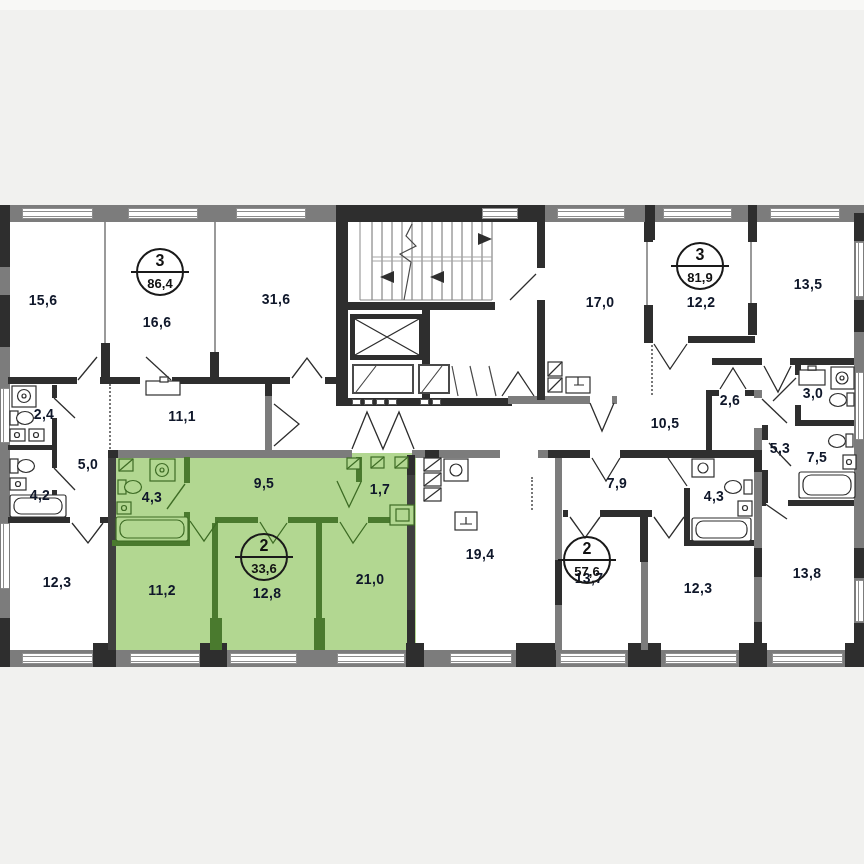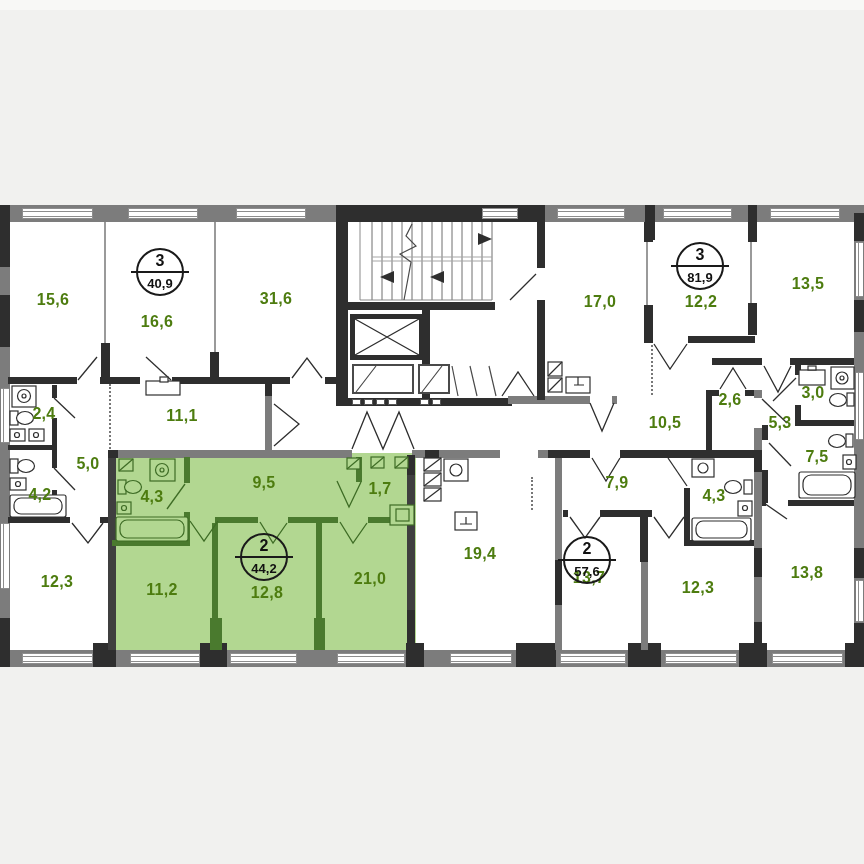--- a/index.html
+++ b/index.html
@@ -14,21 +14,21 @@
   .wd{background:#3f3f3f;}
   .wgr{background:#4a7a2e;}
   .wlt{background:#9a9a9a;}
   .win{background:linear-gradient(180deg,#fff 0 2px,#8d8d8d 2px 3px,#fff 3px 7px,#8d8d8d 7px 8px,#fff 8px 100%);border:1px solid #8d8d8d;height:11px;box-sizing:border-box;}
   .winv{background:linear-gradient(90deg,#fff 0 2px,#8d8d8d 2px 3px,#fff 3px 100%);border-top:1px solid #8d8d8d;border-bottom:1px solid #8d8d8d;box-sizing:border-box;}
   .vent{background:#fff;border:1px solid #555;box-sizing:border-box;}
   .dotv{border-left:2px dotted #777;width:0;}
   .box{box-sizing:border-box;background:#fff;}
   .elev{border:5px solid #2e2e2e;}
   .util{border:2px solid #4a4a4a;}
-  .room-label{position:absolute;transform:translate(-50%,-50%);font-size:16px;font-weight:bold;color:#4d7c0f;letter-spacing:.3px;white-space:nowrap;}
+  .room-label{position:absolute;transform:translate(-50%,-50%);font-size:14px;font-weight:bold;color:#0f172a;letter-spacing:.3px;white-space:nowrap;}
   .badge{position:absolute;width:48px;height:48px;transform:translate(-50%,-50%);border:2px solid #1a1a1a;border-radius:50%;box-sizing:border-box;}
   .badge::before{content:"";position:absolute;left:-7px;right:-7px;top:50%;margin-top:-1px;height:2px;background:#1a1a1a;}
   .badge .n{position:absolute;top:2px;left:0;right:0;text-align:center;font-size:16px;font-weight:bold;color:#111;}
   .badge .a{position:absolute;bottom:3px;left:0;right:0;text-align:center;font-size:13px;font-weight:bold;color:#111;}
   svg.overlay{position:absolute;left:0;top:0;pointer-events:none;}
 </style>
 </head>
 <body>
 
 <div id="plan">
@@ -383,21 +383,21 @@
           <rect x="395" y="457" width="13" height="11"></rect>
           <path d="M395,468L408,457" fill="none"></path>
         </g>
       <g>
           <rect x="390" y="505" width="24" height="20"></rect>
           <rect x="396" y="509" width="13" height="12"></rect>
         </g>
     </g>
   </svg>
 
-  <div class="room-label" style="left:53px;top:300px">15,6</div>
+  <div class="room-label" style="left:43px;top:300px">15,6</div>
   <div class="room-label" style="left:157px;top:322px">16,6</div>
   <div class="room-label" style="left:276px;top:299px">31,6</div>
   <div class="room-label" style="left:44px;top:414px">2,4</div>
   <div class="room-label" style="left:182px;top:416px">11,1</div>
   <div class="room-label" style="left:88px;top:464px">5,0</div>
   <div class="room-label" style="left:40px;top:495px">4,2</div>
   <div class="room-label" style="left:57px;top:582px">12,3</div>
   <div class="room-label" style="left:152px;top:497px">4,3</div>
   <div class="room-label" style="left:264px;top:483px">9,5</div>
   <div class="room-label" style="left:380px;top:489px">1,7</div>
@@ -408,33 +408,33 @@
   <div class="room-label" style="left:617px;top:483px">7,9</div>
   <div class="room-label" style="left:714px;top:496px">4,3</div>
   <div class="room-label" style="left:589px;top:578px">13,7</div>
   <div class="room-label" style="left:698px;top:588px">12,3</div>
   <div class="room-label" style="left:807px;top:573px">13,8</div>
   <div class="room-label" style="left:600px;top:302px">17,0</div>
   <div class="room-label" style="left:701px;top:302px">12,2</div>
   <div class="room-label" style="left:808px;top:284px">13,5</div>
   <div class="room-label" style="left:665px;top:423px">10,5</div>
   <div class="room-label" style="left:730px;top:400px">2,6</div>
-  <div class="room-label" style="left:780px;top:423px">5,3</div>
+  <div class="room-label" style="left:780px;top:448px">5,3</div>
   <div class="room-label" style="left:813px;top:393px">3,0</div>
   <div class="room-label" style="left:817px;top:457px">7,5</div>
 
   <div class="badge" style="left:160px;top:272px">
     <span class="n">3</span>
-    <span class="a">40,9</span>
+    <span class="a">86,4</span>
   </div>
   <div class="badge" style="left:700px;top:266px">
     <span class="n">3</span>
     <span class="a">81,9</span>
   </div>
   <div class="badge" style="left:264px;top:557px">
     <span class="n">2</span>
-    <span class="a">44,2</span>
+    <span class="a">33,6</span>
   </div>
   <div class="badge" style="left:587px;top:560px">
     <span class="n">2</span>
     <span class="a">57,6</span>
   </div>
 </div>
 
 </body></html>

